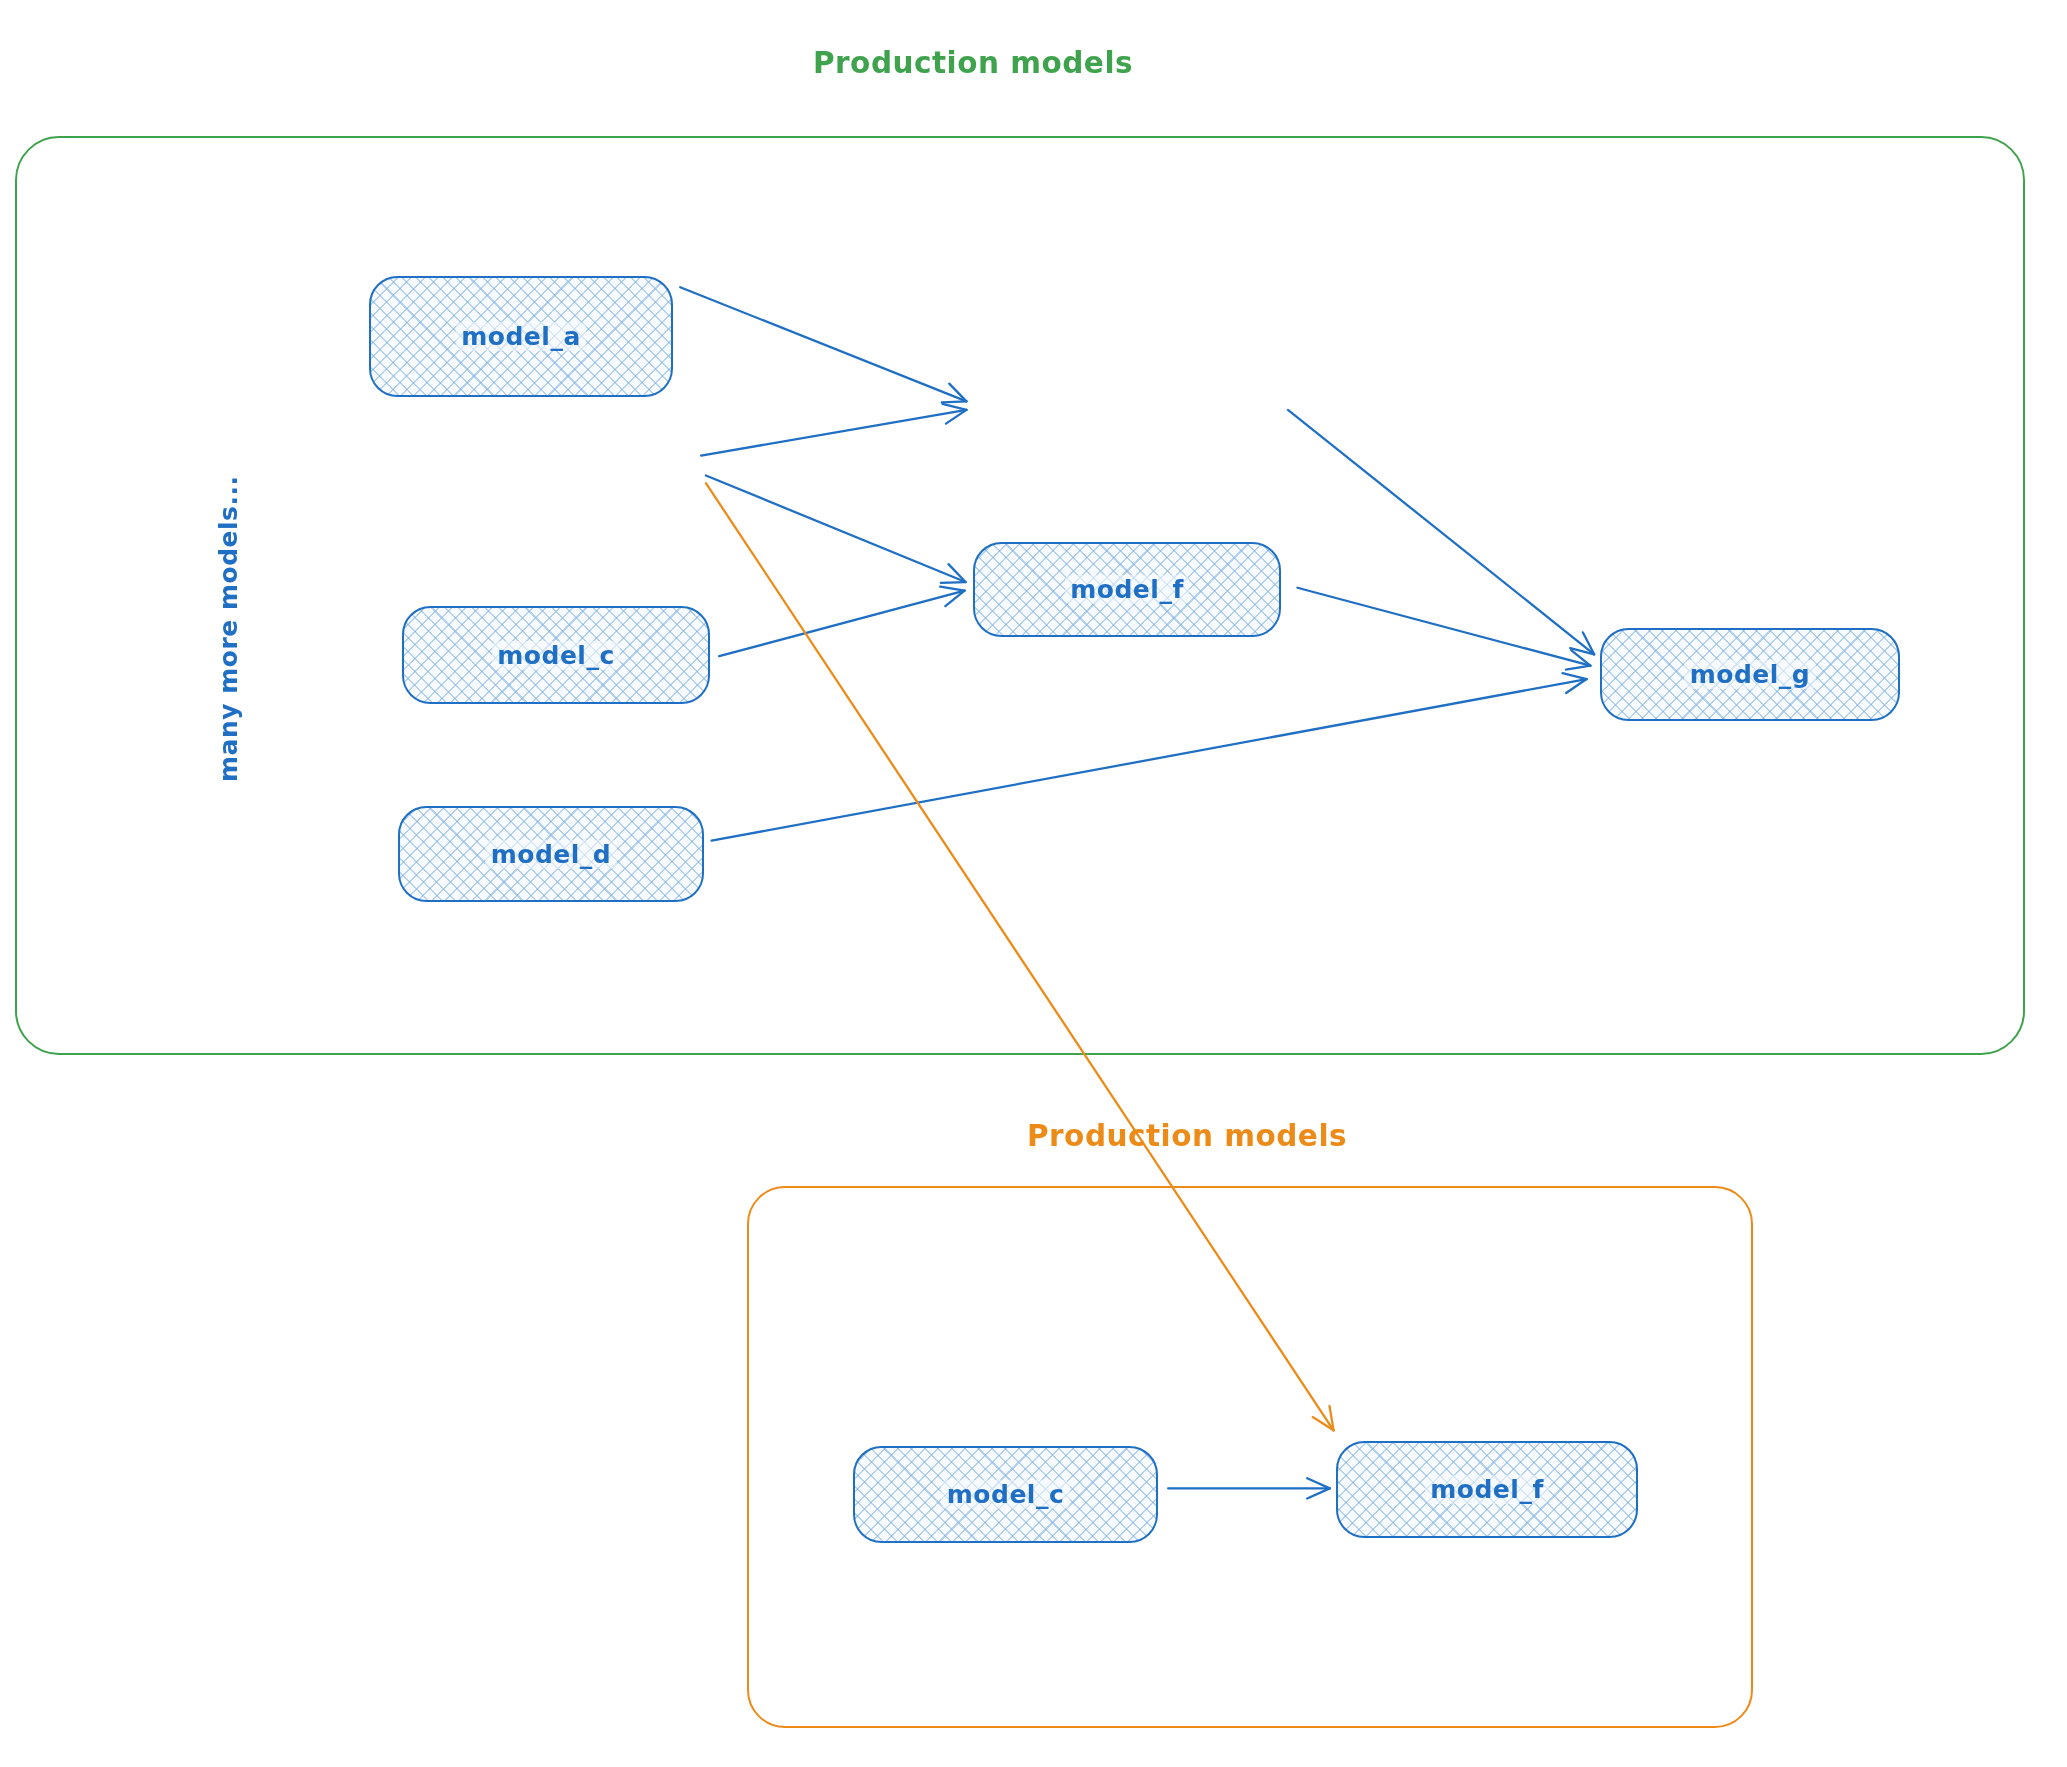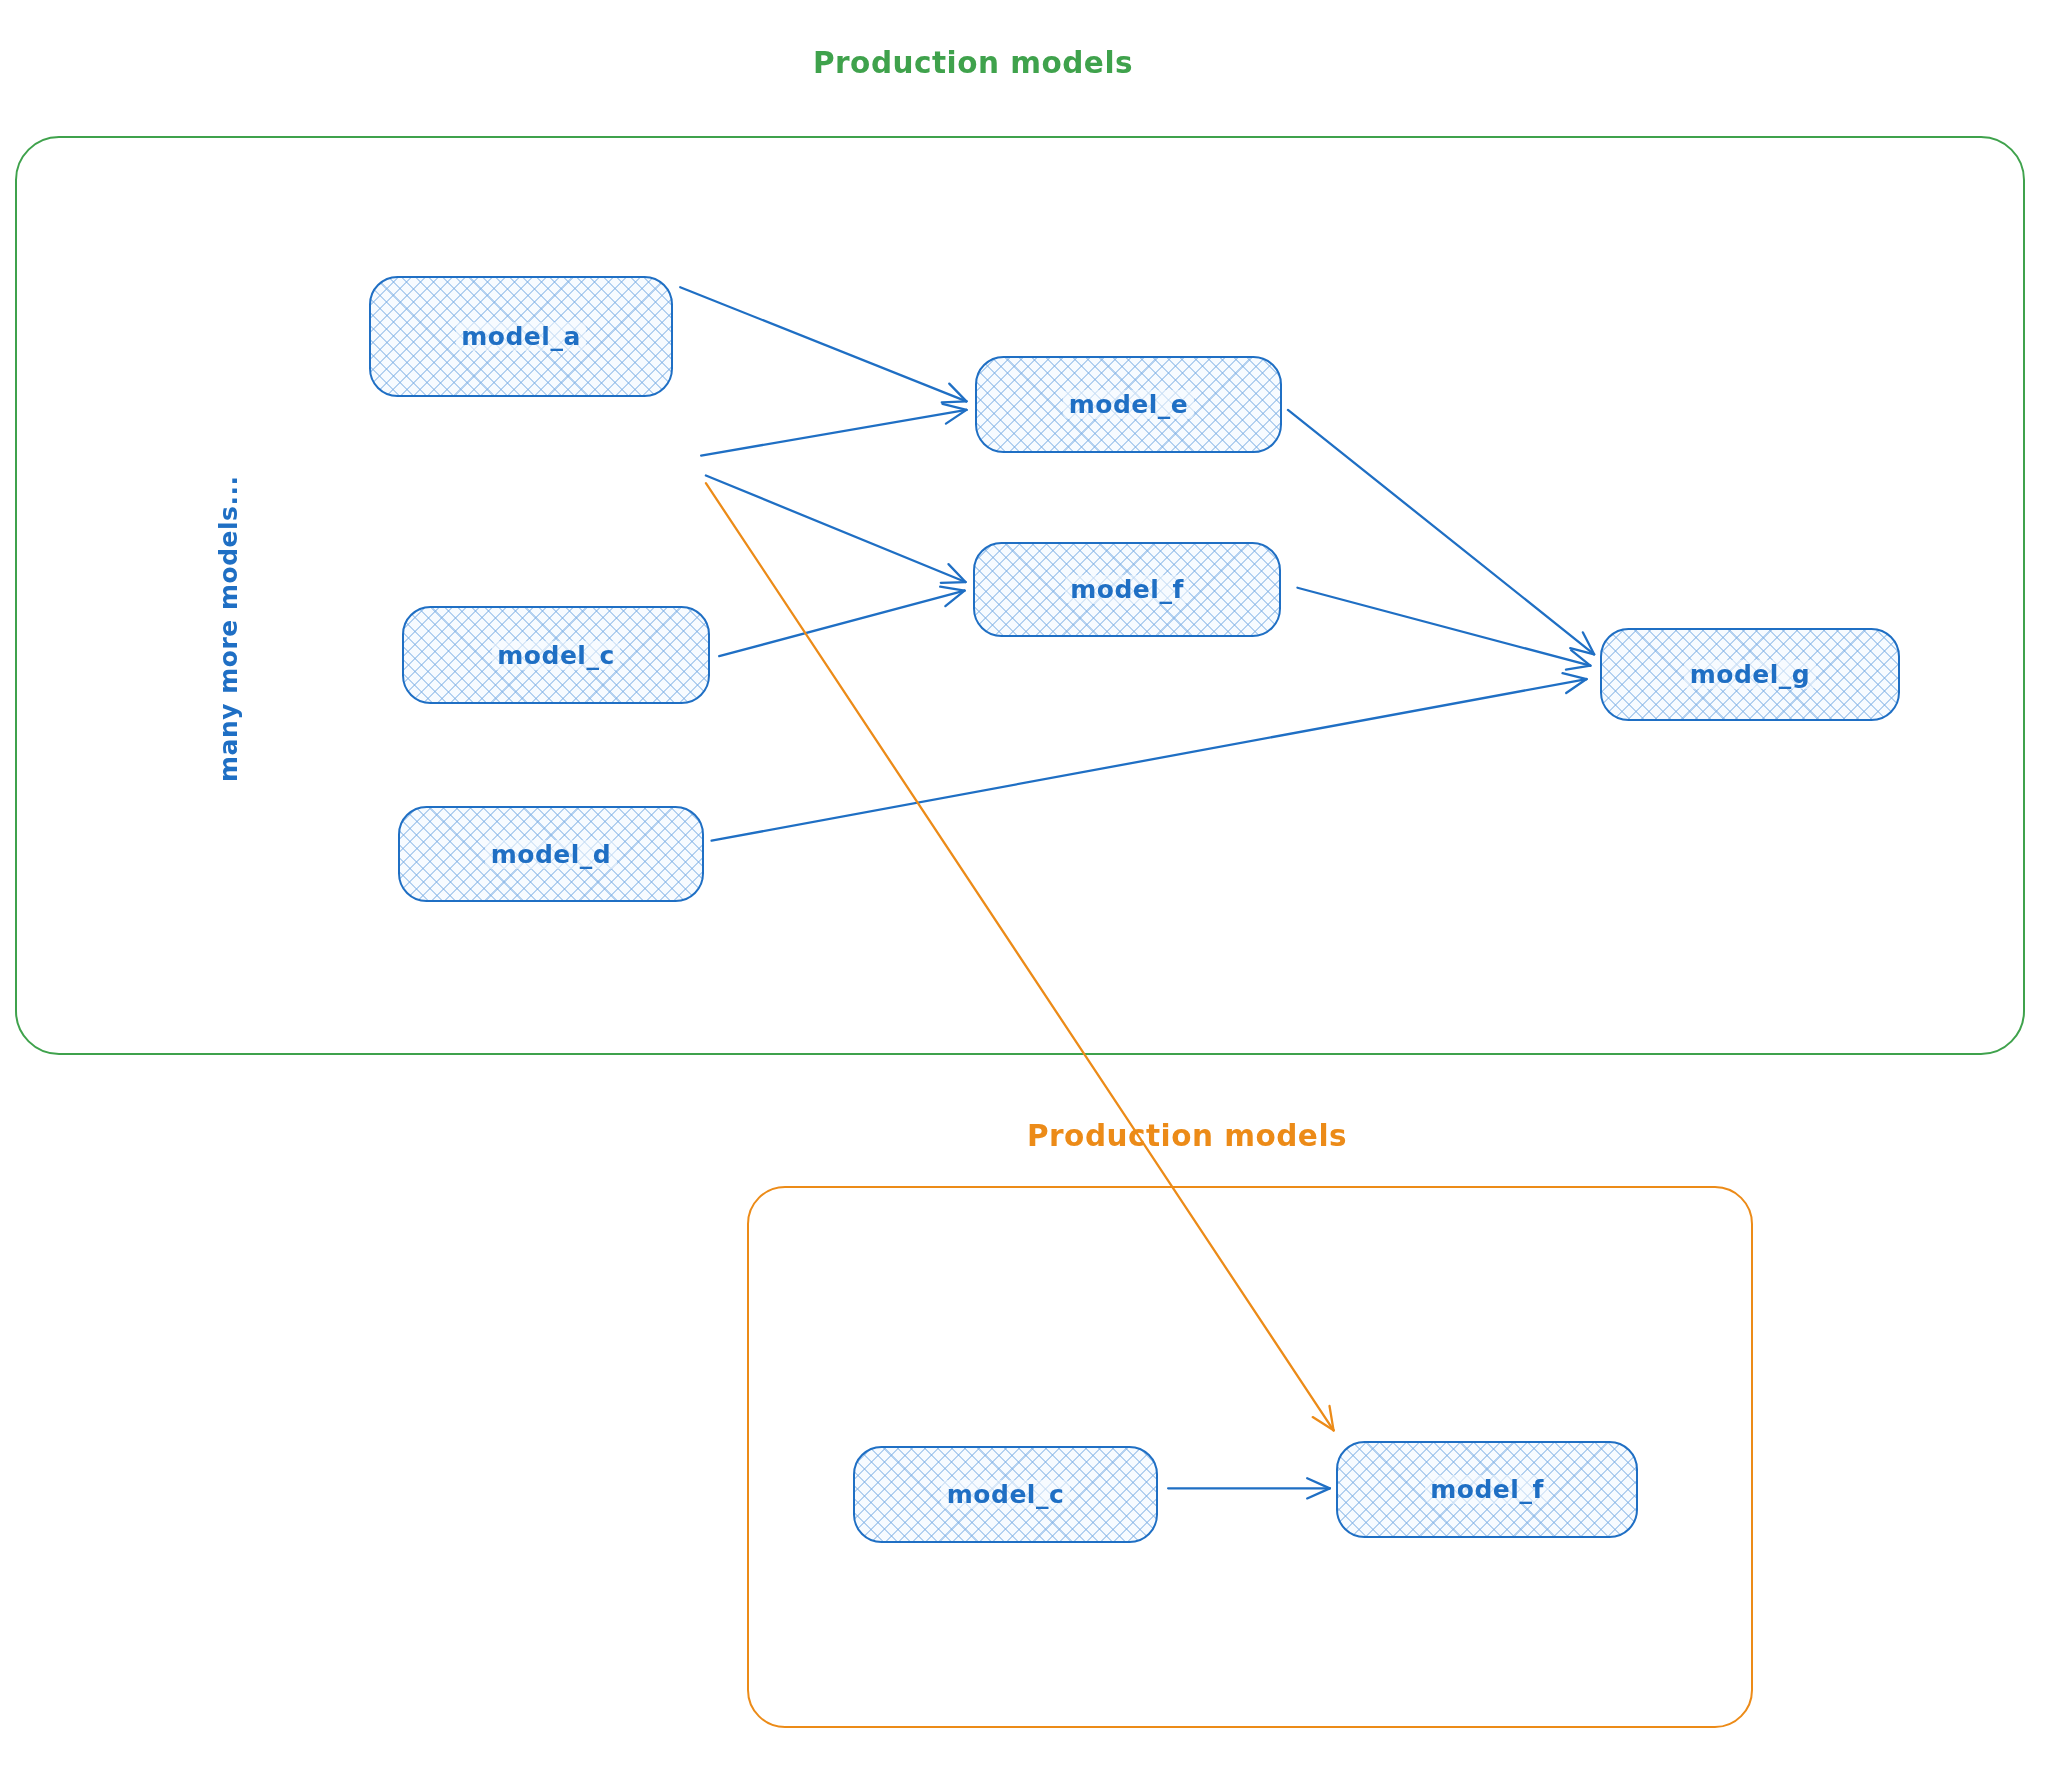--- a/index.html
+++ b/index.html
@@ -47,23 +47,20 @@
   <div class="side-note" style="left:81px;top:620px;">many more models...</div>
 
   <div class="node" style="left:369px;top:241px;width:304px;height:121px;margin-top:35px;">
     <span class="node-label">model_a</span>
   </div>
   <div class="node" style="left:402px;top:606px;width:308px;height:98px;">
     <span class="node-label">model_c</span>
   </div>
   <div class="node" style="left:398px;top:806px;width:306px;height:96px;">
     <span class="node-label">model_d</span>
-  </div>
-  <div class="node" style="left:975px;top:356px;width:307px;height:97px;">
-    <span class="node-label">model_e</span>
   </div>
   <div class="node" style="left:973px;top:542px;width:308px;height:95px;">
     <span class="node-label">model_f</span>
   </div>
   <div class="node" style="left:1600px;top:628px;width:300px;height:93px;">
     <span class="node-label">model_g</span>
   </div>
 
   <div class="frame-title orange" style="left:1187px;top:1119px;">Production models</div>
   <div class="frame orange" style="left:747px;top:1186px;width:1002px;height:538px;"></div>

